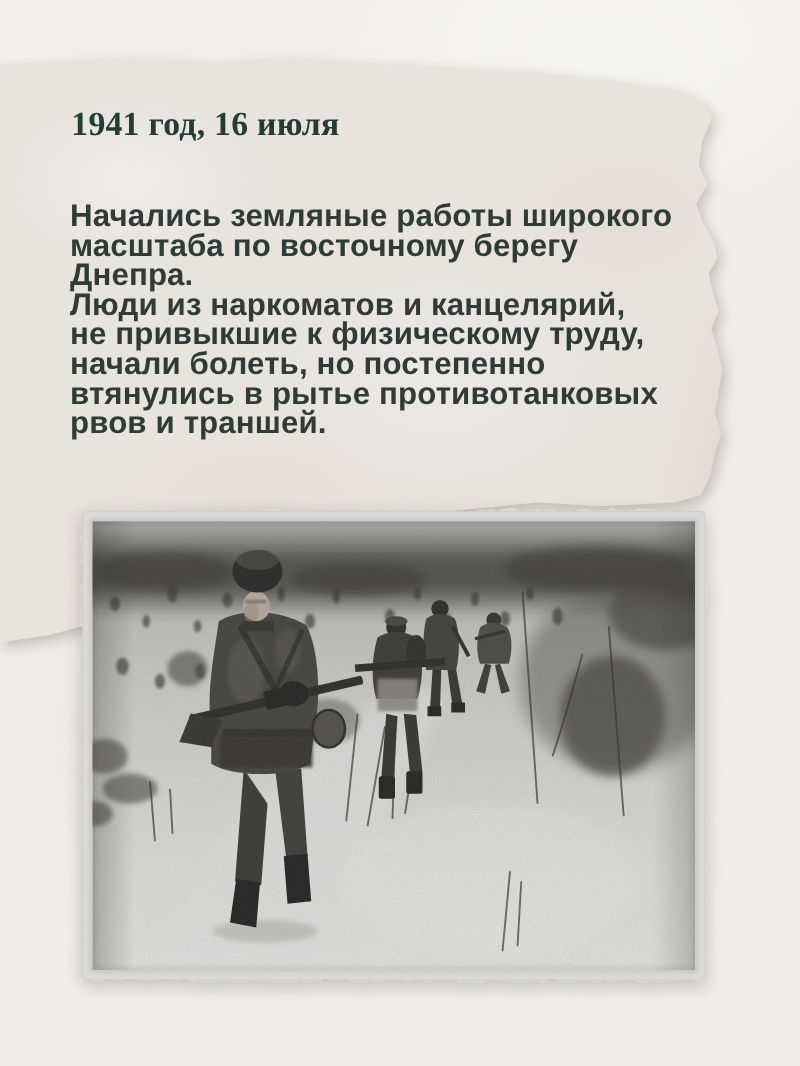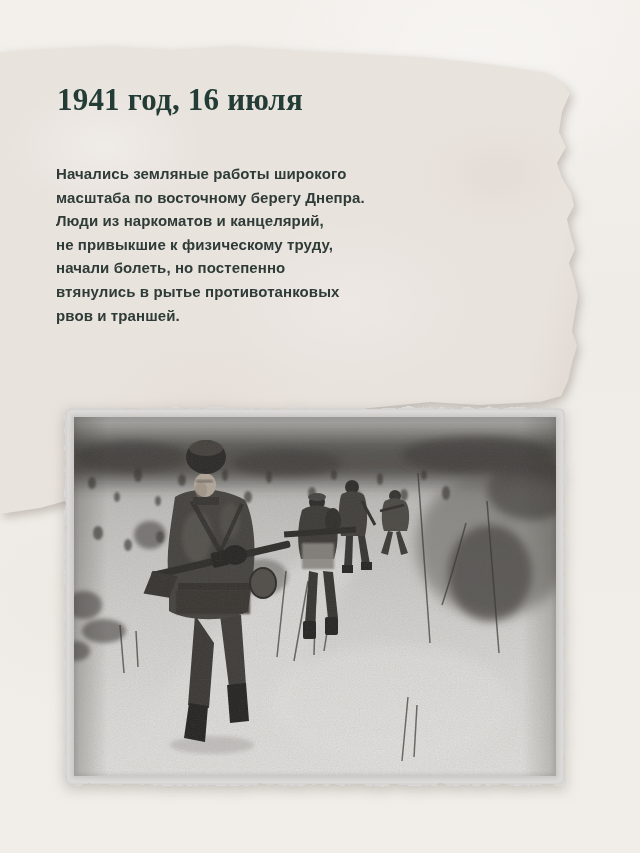--- a/index.html
+++ b/index.html
@@ -26,26 +26,26 @@
     background:
       radial-gradient(140px 90px at 18% 22%, rgba(255,255,255,.30), rgba(255,255,255,0) 70%),
       radial-gradient(180px 120px at 60% 55%, rgba(255,255,255,.18), rgba(255,255,255,0) 70%),
       radial-gradient(120px 80px at 85% 28%, rgba(190,170,158,.12), rgba(190,170,158,0) 70%),
       radial-gradient(160px 110px at 35% 78%, rgba(190,170,158,.10), rgba(190,170,158,0) 70%),
       linear-gradient(105deg, rgba(182,165,152,0) 86%, rgba(182,165,152,.20) 96%, rgba(255,255,255,.25) 99%),
       var(--paper,#e9e3de);
   }
   .date-title{
     position:absolute;left:57px;top:84px;margin:0;
-    font-family:"Liberation Serif",serif;font-weight:700;font-size:31px;line-height:31px;
+    font-family:"Liberation Serif",serif;font-weight:700;font-size:27px;line-height:31px;
     letter-spacing:.2px;color:var(--title-color,#233c36);
   }
   .body-text{
     position:absolute;left:56px;top:162px;margin:0;width:490px;
-    font-size:15px;line-height:23.6px;font-weight:600;letter-spacing:.1px;
+    font-size:25px;line-height:23.6px;font-weight:600;letter-spacing:.1px;
     color:var(--text-color,#2e3b37);white-space:pre-line;
   }
   .photo-figure{position:absolute;left:62px;top:405px;margin:0;width:506px;height:383px;}
   .photo-figure svg{display:block;filter:drop-shadow(0 4px 7px rgba(80,68,56,.28));}
 </style>
 </head>
 <body>
 
 <main>
 

